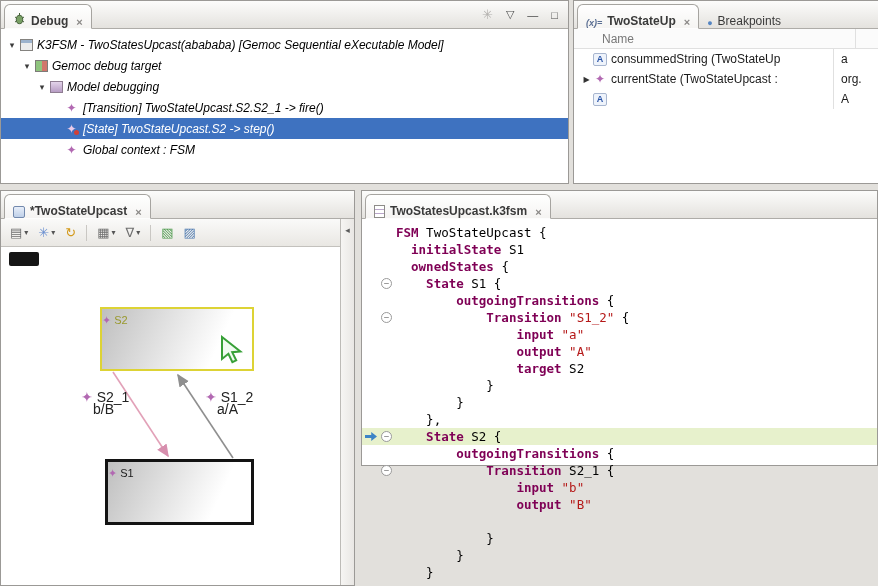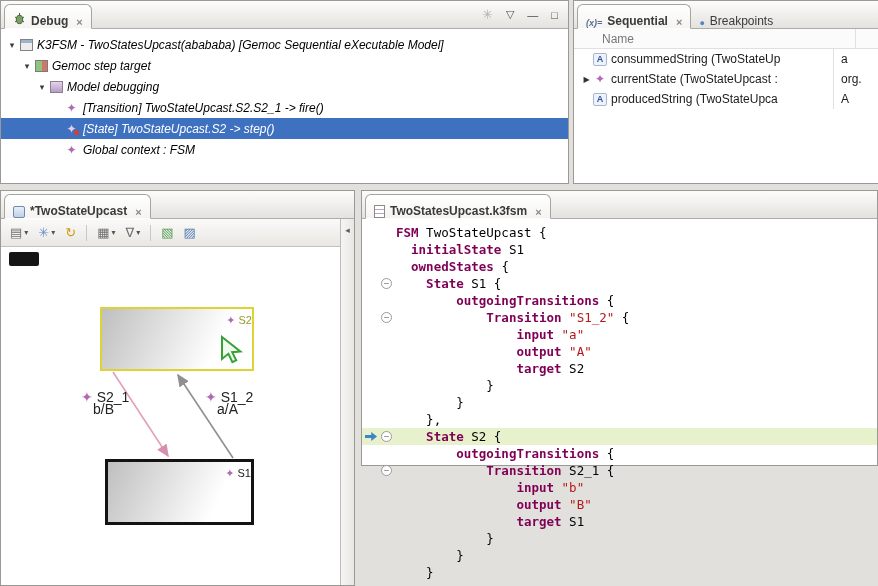--- a/index.html
+++ b/index.html
@@ -75,21 +75,21 @@
   .tsep { width:1px; height:16px; background:#c9c7c3; margin:0 3px; }
   .palette-strip { position:absolute; right:0; top:28px; bottom:0; width:14px;
                    border-left:1px solid #bdbbb7; background:linear-gradient(90deg,#f6f5f3,#e9e7e4);
                    text-align:center; font-size:9px; color:#5a5a5a; padding-top:6px; }
   .canvas { position:absolute; left:0; right:14px; top:56px; bottom:0; background:#fff; overflow:hidden; }
   .mini-rect { position:absolute; left:8px; top:5px; width:30px; height:14px;
                background:#151515; border-radius:2px; }
   .state { position:absolute; background:linear-gradient(115deg,#bfbfbf,#ffffff 75%); }
   .state-s2 { left:99px; top:60px; width:154px; height:64px; border:2px solid #ddd335; }
   .state-s1 { left:104px; top:212px; width:149px; height:66px; border:3px solid #131313; }
-  .slabel { position:absolute; top:5px; width:100%; text-align:right; font-size:11px; }
+  .slabel { position:absolute; top:5px; width:100%; text-align:left; font-size:11px; }
   .slabel .sdiamond { color:#b269b2; margin-right:3px; }
   .state-s2 .sname { color:#99992e; }
   .state-s1 .sname { color:#1a1a1a; }
   .edges { position:absolute; inset:0; }
   .elabel { position:absolute; font-size:14px; color:#222; line-height:12px; white-space:nowrap; }
   .elabel .sdiamond { color:#b269b2; }
   .cursor-arrow { position:absolute; left:219px; top:88px; }
 
   
   .code { font-family:"DejaVu Sans Mono","Liberation Mono",monospace; font-size:12.5px;
@@ -140,21 +140,21 @@
   </div>
   <div class="tree">
       <div class="trow" style="padding-left: 4px;">
         <span class="expander">▾</span>
         <span class="ticon ticon-launch"></span>
         <span class="tlabel">K3FSM - TwoStatesUpcast(abababa) [Gemoc Sequential eXecutable Model]</span>
       </div>
       <div class="trow" style="padding-left: 19px;">
         <span class="expander">▾</span>
         <span class="ticon ticon-target"></span>
-        <span class="tlabel">Gemoc step target</span>
+        <span class="tlabel">Gemoc debug target</span>
       </div>
       <div class="trow" style="padding-left: 34px;">
         <span class="expander">▾</span>
         <span class="ticon ticon-thread"></span>
         <span class="tlabel">Model debugging</span>
       </div>
       <div class="trow" style="padding-left: 49px;">
         <span class="expander"></span>
         <span class="ticon ticon-diamond">✦</span>
         <span class="tlabel">[Transition] TwoStateUpcast.S2.S2_1 -&gt; fire()</span>
@@ -169,21 +169,21 @@
         <span class="ticon ticon-diamond">✦</span>
         <span class="tlabel">Global context : FSM</span>
       </div>
     </div>
 </section>
 
 <section class="panel" id="vars-panel">
   <div class="tabbar">
     <div class="tab active">
       <span style="font-size:9px;color:#5b6f93;font-style:italic;">(x)=</span>
-      <span>Sequential</span>
+      <span>TwoStateUp</span>
       <span class="close-x">×</span>
     </div>
     <div class="tab">
       <span style="font-size:9px;color:#5585c2;">●</span>
       <span>Breakpoints</span>
     </div>
   </div>
   <div class="vars-header">
     <div class="vcell-name">Name</div>
     <div class="vcell-value">Value</div>
@@ -202,21 +202,20 @@
           <span class="vexp">▶</span>
           <span class="var-icon var-icon-object-var">✦</span>
           <span>currentState (TwoStateUpcast :</span>
         </div>
         <div class="vcell-value">org.</div>
       </div>
       <div class="vrow">
         <div class="vcell-name">
           <span class="vexp"></span>
           <span class="var-icon var-icon-string-var">A</span>
-          <span>producedString (TwoStateUpca</span>
         </div>
         <div class="vcell-value">A</div>
       </div>
     </div>
 </section>
 
 <section class="panel" id="diagram-panel">
   <div class="tabbar">
     <div class="tab active">
       <span class="diag-icon"></span>
@@ -321,18 +320,18 @@
       <div class="cline"><span class="gutter"></span><span class="ctext"><span class="p">                </span><span class="k">output</span><span class="p"> </span><span class="s">"A"</span></span></div>
       <div class="cline"><span class="gutter"></span><span class="ctext"><span class="p">                </span><span class="k">target</span><span class="p"> S2</span></span></div>
       <div class="cline"><span class="gutter"></span><span class="ctext"><span class="p">            }</span></span></div>
       <div class="cline"><span class="gutter"></span><span class="ctext"><span class="p">        }</span></span></div>
       <div class="cline"><span class="gutter"></span><span class="ctext"><span class="p">    },</span></span></div>
       <div class="cline current"><span class="gutter"><span class="dbg-arrow"></span><span class="fold">−</span></span><span class="ctext"><span class="p">    </span><span class="k">State</span><span class="p"> S2 {</span></span></div>
       <div class="cline"><span class="gutter"></span><span class="ctext"><span class="p">        </span><span class="k">outgoingTransitions</span><span class="p"> {</span></span></div>
       <div class="cline"><span class="gutter"><span class="fold">−</span></span><span class="ctext"><span class="p">            </span><span class="k">Transition</span><span class="p"> S2_1 {</span></span></div>
       <div class="cline"><span class="gutter"></span><span class="ctext"><span class="p">                </span><span class="k">input</span><span class="p"> </span><span class="s">"b"</span></span></div>
       <div class="cline"><span class="gutter"></span><span class="ctext"><span class="p">                </span><span class="k">output</span><span class="p"> </span><span class="s">"B"</span></span></div>
-      <div class="cline"><span class="gutter"></span><span class="ctext"><span class="p">                </span><span class="k">target</span><span class="p"> S1</span></span></div>
+      <div class="cline"><span class="gutter"></span></div>
       <div class="cline"><span class="gutter"></span><span class="ctext"><span class="p">            }</span></span></div>
       <div class="cline"><span class="gutter"></span><span class="ctext"><span class="p">        }</span></span></div>
       <div class="cline"><span class="gutter"></span><span class="ctext"><span class="p">    }</span></span></div>
     </div>
 </section>
 
 </body></html>

